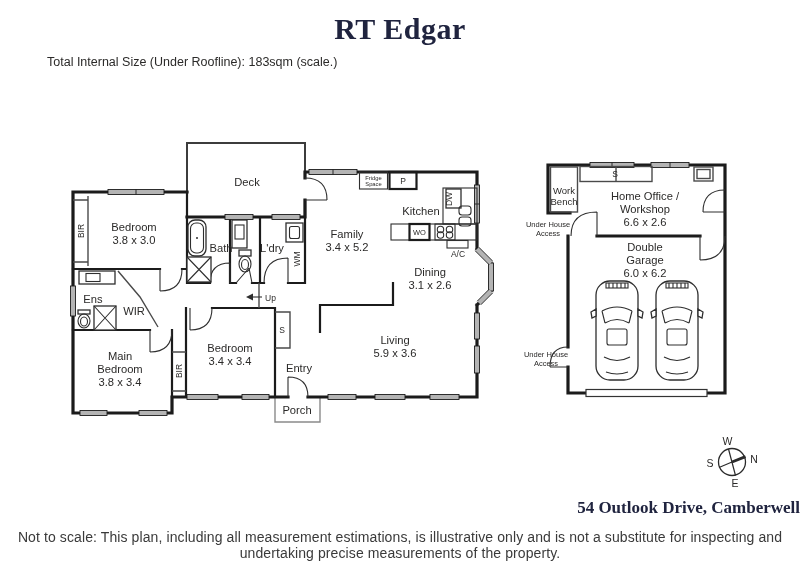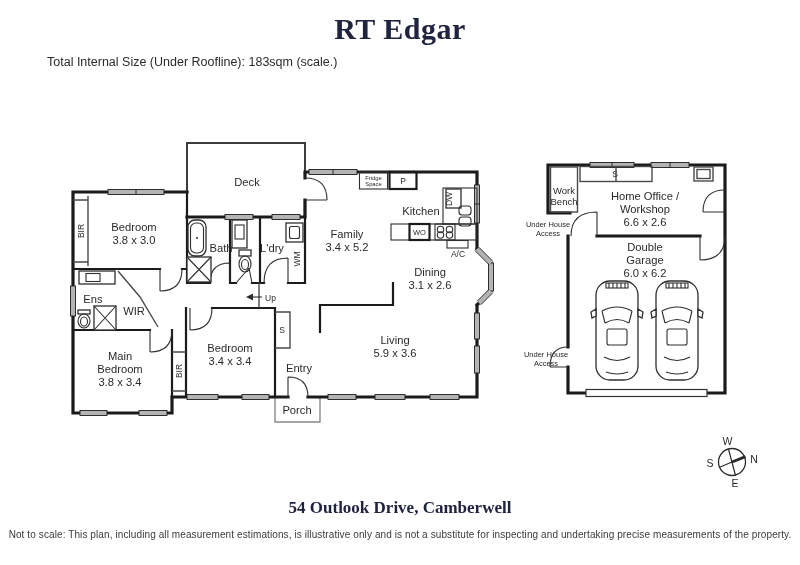--- a/index.html
+++ b/index.html
@@ -2,24 +2,24 @@
 <html><head>
 <meta charset="utf-8">
 <style>
   html,body{margin:0;padding:0;background:#ffffff;}
   .page{position:relative;width:800px;height:565px;background:#ffffff;overflow:hidden;
         font-family:"Liberation Sans",sans-serif;}
   .brand{position:absolute;top:12px;left:0;width:100%;text-align:center;
          font-family:"Liberation Serif",serif;font-weight:bold;font-size:30px;
          letter-spacing:0.5px;color:#20243f;}
   .size-note{position:absolute;top:55px;left:47px;font-size:12.5px;color:#2b2a29;}
-  .address{position:absolute;top:498px;left:0;width:100%;text-align:center;
+  .address{position:absolute;top:498px;left:0;width:100%;text-align:right;
            font-family:"Liberation Serif",serif;font-weight:bold;font-size:17px;color:#20243f;}
   .disclaimer{position:absolute;top:529px;left:0;width:100%;text-align:center;
-              font-size:10px;color:#3a3a3a;letter-spacing:0.1px;}
+              font-size:14px;color:#3a3a3a;letter-spacing:0.1px;}
   svg{position:absolute;top:0;left:0;}
   .ext{stroke:#1b1b1b;stroke-width:3.2;fill:none;stroke-linecap:square;}
   .int{stroke:#1b1b1b;stroke-width:2.2;fill:none;stroke-linecap:square;}
   .thin{stroke:#4a4a4a;stroke-width:1.4;fill:none;}
   .deckw{stroke:#3c3c3c;stroke-width:2;fill:none;}
   .porchw{stroke:#8a8a8a;stroke-width:1.4;fill:none;}
   .fix{stroke:#2e2e2e;stroke-width:1.3;fill:#ffffff;}
   .fixl{stroke:#2e2e2e;stroke-width:1.1;fill:none;}
   .arc{stroke:#2e2e2e;stroke-width:1.1;fill:none;}
   .win{fill:#b4b4b4;stroke:#1b1b1b;stroke-width:0.9;}

